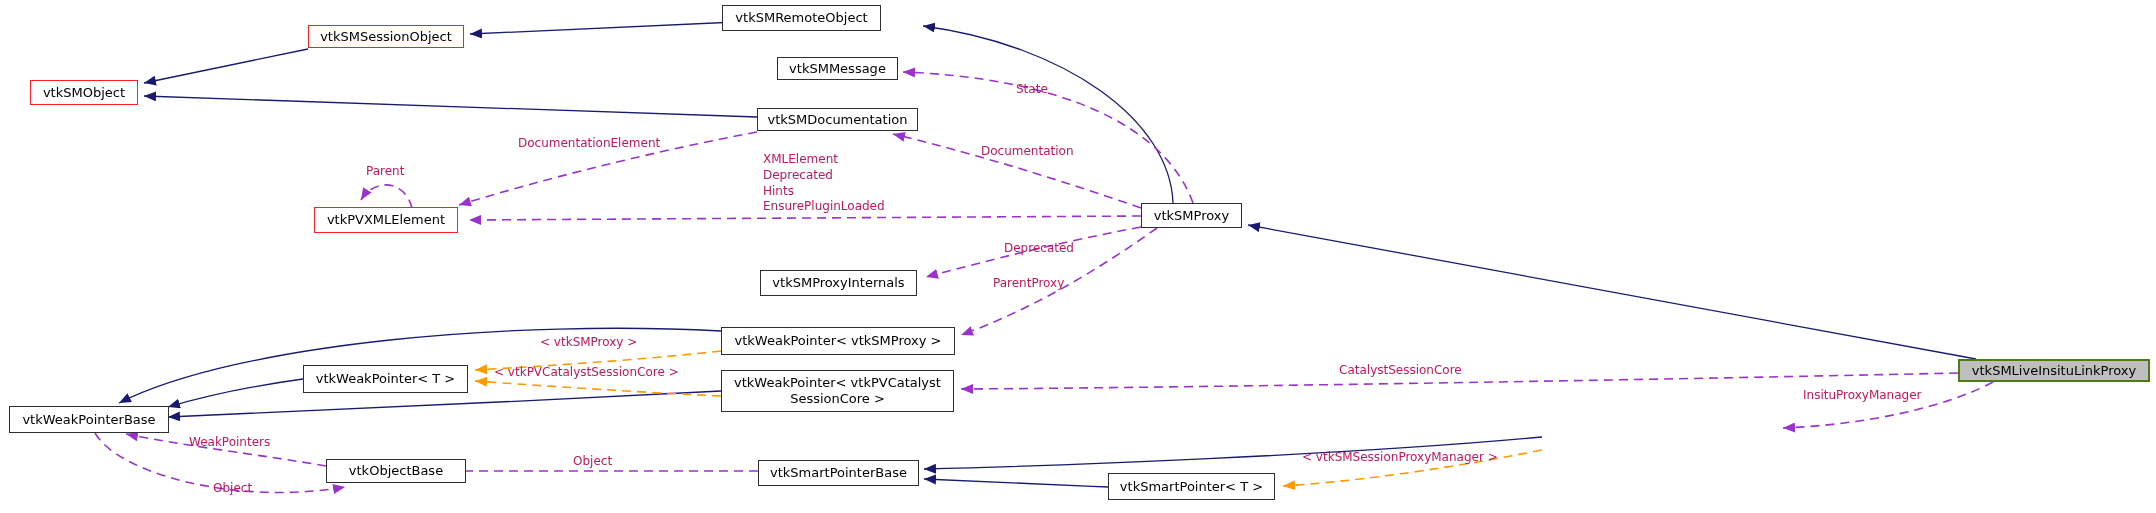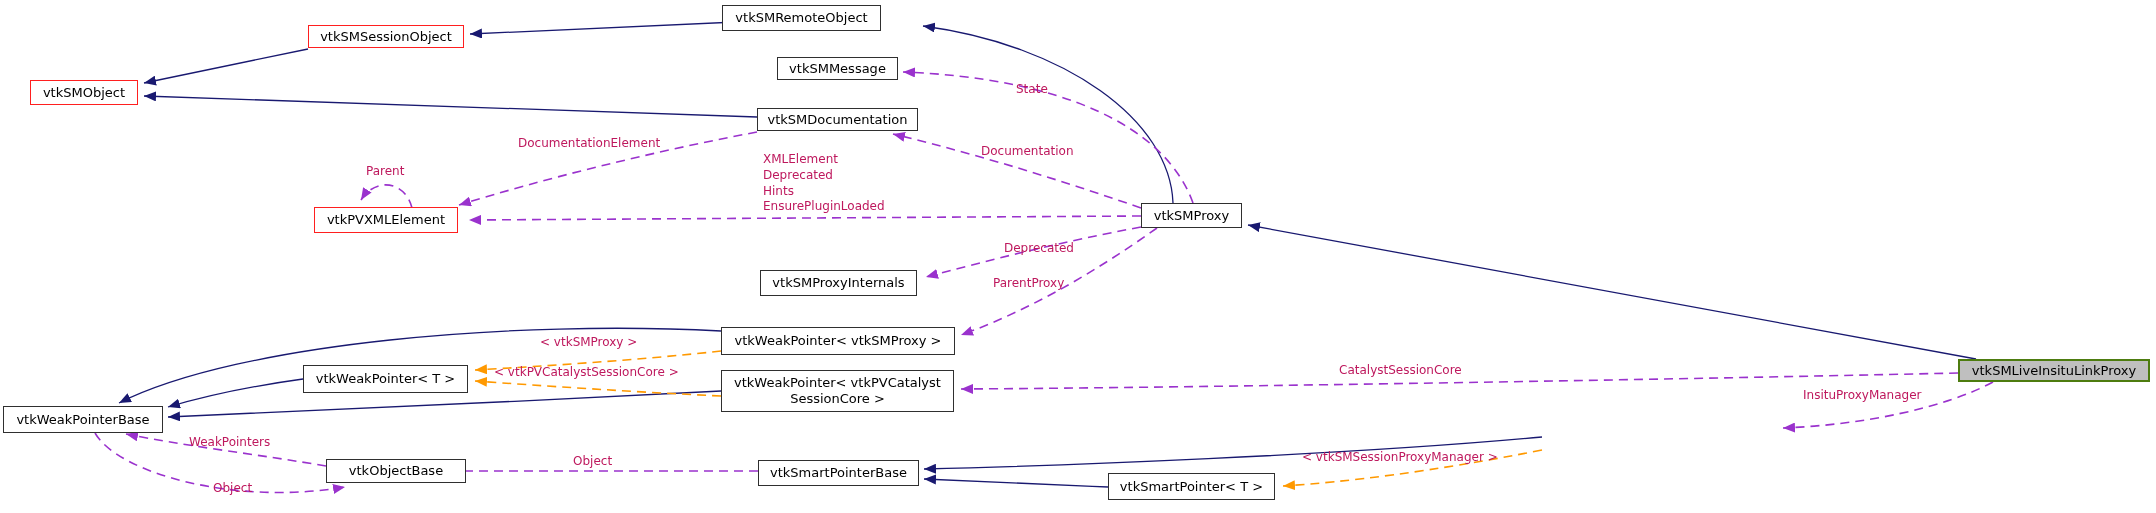--- a/index.html
+++ b/index.html
@@ -79,21 +79,21 @@
   <div class="node" style="left:722px;top:5px;width:159px;height:26px;">vtkSMRemoteObject</div>
   <div class="node" style="left:777px;top:57px;width:121px;height:23px;">vtkSMMessage</div>
   <div class="node" style="left:757px;top:108px;width:161px;height:23px;">vtkSMDocumentation</div>
   <div class="node red" style="left:314px;top:207px;width:144px;height:26px;">vtkPVXMLElement</div>
   <div class="node" style="left:1141px;top:203px;width:101px;height:25px;">vtkSMProxy</div>
   <div class="node" style="left:760px;top:270px;width:157px;height:26px;">vtkSMProxyInternals</div>
   <div class="node" style="left:721px;top:327px;width:234px;height:28px;text-align:center;">vtkWeakPointer&lt; vtkSMProxy &gt;</div>
   <div class="node" style="left:303px;top:365px;width:165px;height:28px;">vtkWeakPointer&lt; T &gt;</div>
   <div class="node" style="left:721px;top:370px;width:233px;height:42px;">vtkWeakPointer&lt; vtkPVCatalyst
 SessionCore &gt;</div>
-  <div class="node" style="left:3px;top:406px;width:160px;height:27px;">vtkWeakPointerBase</div>
+  <div class="node" style="left:9px;top:406px;width:160px;height:27px;">vtkWeakPointerBase</div>
   <div class="node" style="left:326px;top:459px;width:140px;height:24px;">vtkObjectBase</div>
   <div class="node" style="left:758px;top:460px;width:161px;height:26px;text-align:center;">vtkSmartPointerBase</div>
   <div class="node" style="left:1108px;top:473px;width:167px;height:27px;">vtkSmartPointer&lt; T &gt;</div>
   <div class="node focus" style="left:1958px;top:359px;width:192px;height:23px;">vtkSMLiveInsituLinkProxy</div>
 
   <span class="elabel" style="left:1016px;top:82px;">State</span>
   <span class="elabel" style="left:981px;top:144px;">Documentation</span>
   <span class="elabel center" style="left:763px;top:152px;width:152px;">XMLElement
 Deprecated
 Hints

